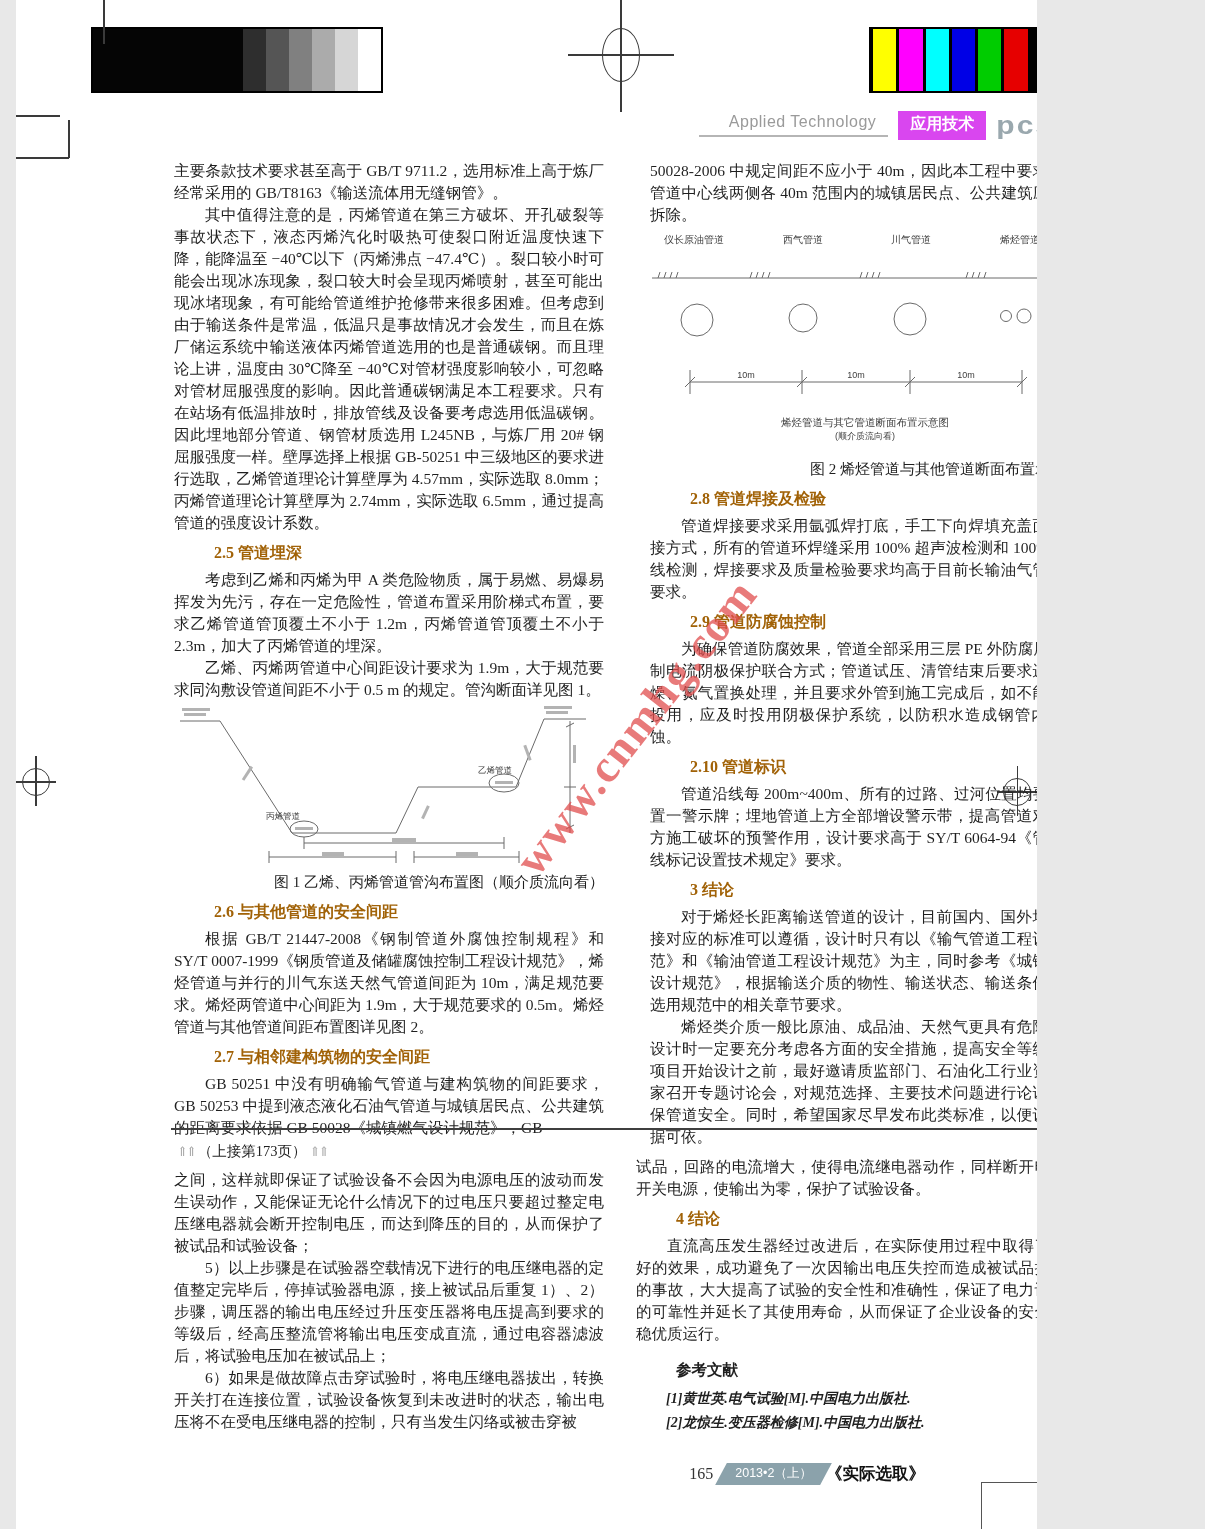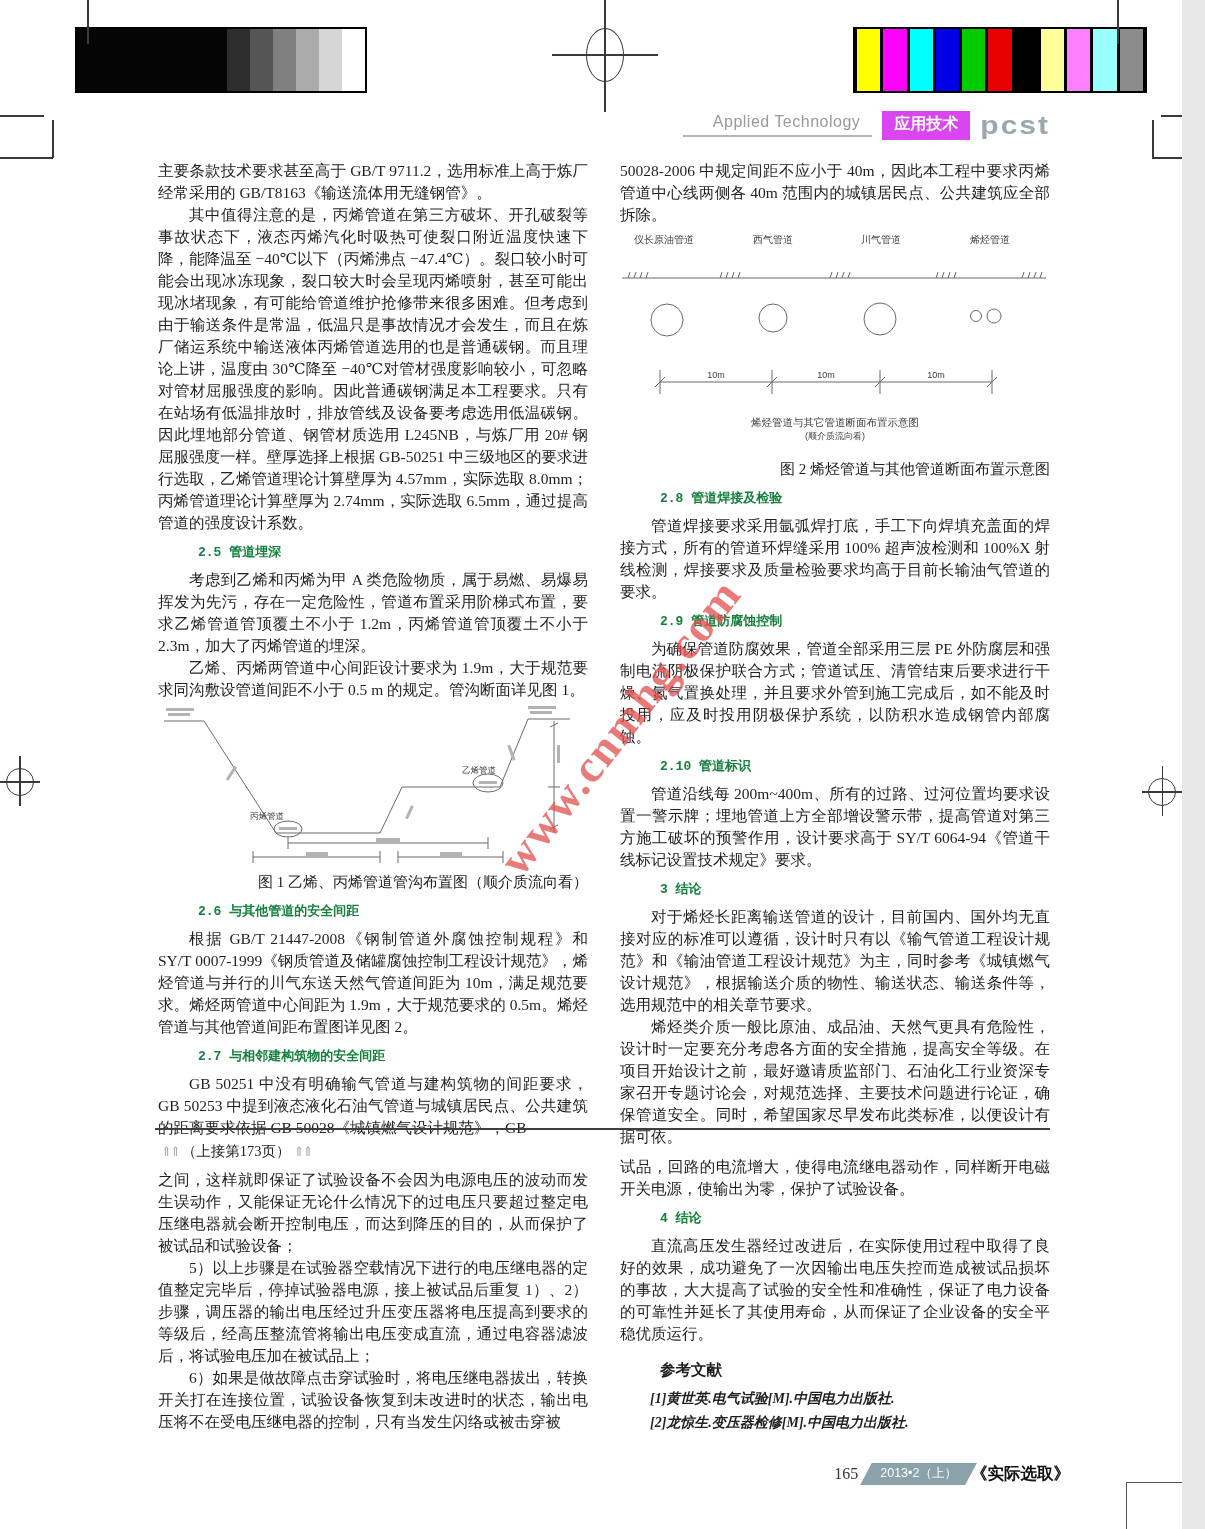--- a/index.html
+++ b/index.html
@@ -1,17 +1,17 @@
 <!DOCTYPE html>
 <html><head>
 <meta charset="utf-8">
 <style>
   html,body{margin:0;padding:0;background:#e8e8e8;}
-  .page{position:relative;width:1182px;height:1529px;background:#ffffff;overflow:hidden;
-        font-family:"Liberation Serif","DejaVu Serif",serif;color:#1f1f1f;}
+  .page{position:relative;width:1021px;height:1529px;background:#ffffff;overflow:hidden;
+        font-family:"Liberation Serif","DejaVu Serif",serif;color:#1f1f1f;margin-left:16px;}
   
   .gsbar{position:absolute;left:75px;top:27px;width:288px;height:62px;background:#000;
          border:2px solid #000;display:flex;}
   .gsbar .solid{width:52%;background:#050505;}
   .gsbar .steps{flex:1;display:flex;}
   .gsbar .steps div{flex:1;}
   .colorbar{position:absolute;left:853px;top:27px;width:286px;height:62px;background:#000;
             border:2px solid #000;display:flex;gap:3px;padding:0 2px;}
   .colorbar div{flex:1;}
   .mark-line{position:absolute;background:#3a3a3a;}
@@ -20,26 +20,26 @@
               border-left:1.5px solid #555;border-top:1.5px solid #555;}
   
   .header{position:absolute;top:110px;left:0;width:1050px;display:flex;justify-content:flex-end;
           align-items:center;gap:10px;font-family:"Liberation Sans","DejaVu Sans",sans-serif;}
   .hdr-en{color:#9a9a9a;font-size:16px;letter-spacing:.5px;border-bottom:2px solid #b5b5b5;
           padding:0 12px 4px 30px;}
   .hdr-zh{background:#d946ef;color:#fff;font-weight:bold;font-size:16px;padding:3px 12px 5px;}
   .hdr-logo{color:#9aa8ae;font-weight:bold;font-size:30px;letter-spacing:2px;
             transform:scaleY(.85);line-height:1;}
   
-  .cols{position:absolute;left:158px;top:160px;width:892px;display:flex;gap:32px;}
+  .cols{position:absolute;left:158px;top:160px;width:892px;display:flex;gap:46px;}
   .col{width:430px;font-size:15.5px;line-height:22px;text-align:justify;}
   .col p{margin:0;text-indent:2em;}
   .col p.noindent{text-indent:0;}
-  h4.sec{font-family:Liberation Mono, monospace;font-size:13px;font-weight:bold;
-         margin:8px 0 5px;padding-left:40px;color:#15803d;}
+  h4.sec{font-family:Liberation Serif, serif;font-size:16px;font-weight:bold;
+         margin:8px 0 5px;padding-left:40px;color:#a16207;}
   .figwrap{margin:4px 0 2px;}
   .figcap{text-align:right;font-size:15px;margin:2px 0 4px;text-indent:0;}
   svg text{font-family:"Liberation Sans","DejaVu Sans",sans-serif;fill:#3d3d3d;}
   svg .ln{stroke:#6a6a6a;stroke-width:1;fill:none;}
   svg .blur{fill:#b3b3b3;}
   
   .divider{position:absolute;left:155px;top:1128px;width:895px;border-top:2px solid #3f3f3f;}
   .bcols{position:absolute;left:158px;top:1140px;width:892px;display:flex;gap:32px;}
   .cont-marker{font-size:14.5px;margin:0 0 6px;}
   .cont-marker .arr{color:#a8a8a8;font-size:13px;letter-spacing:-2px;margin:0 3px;}

